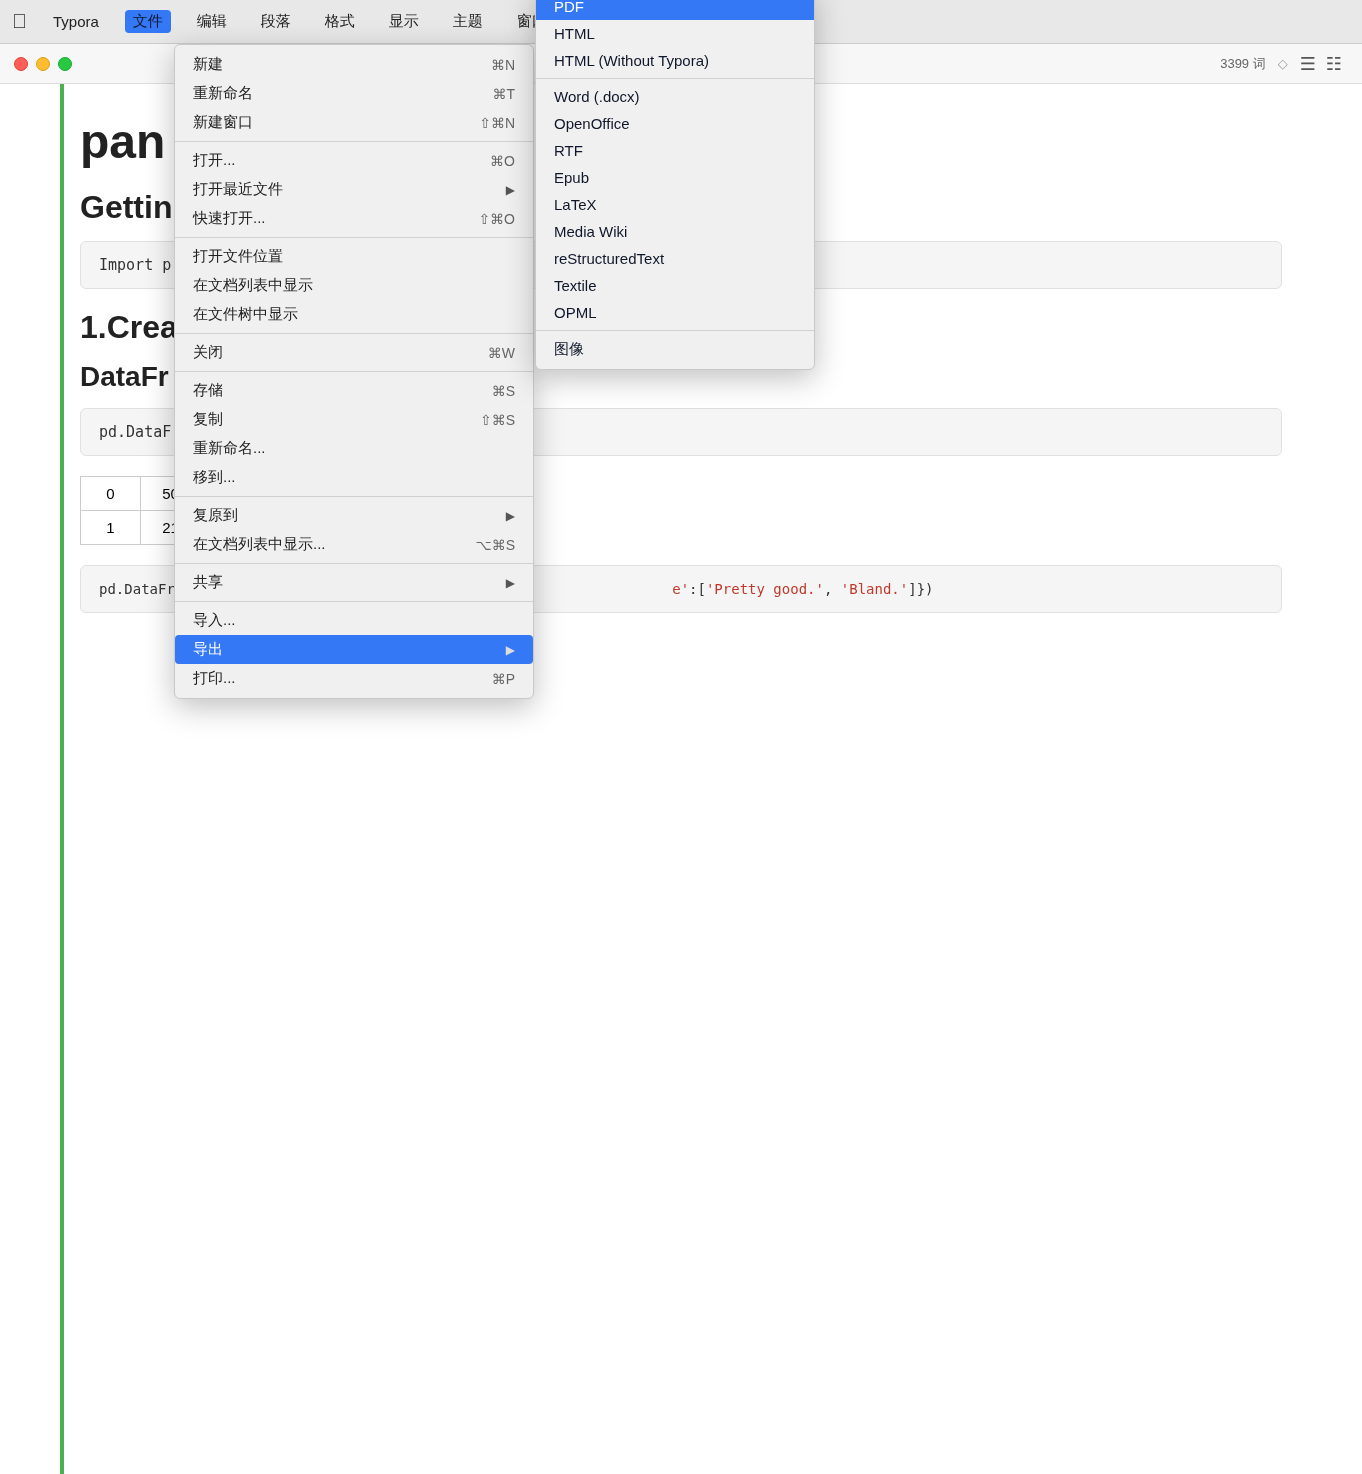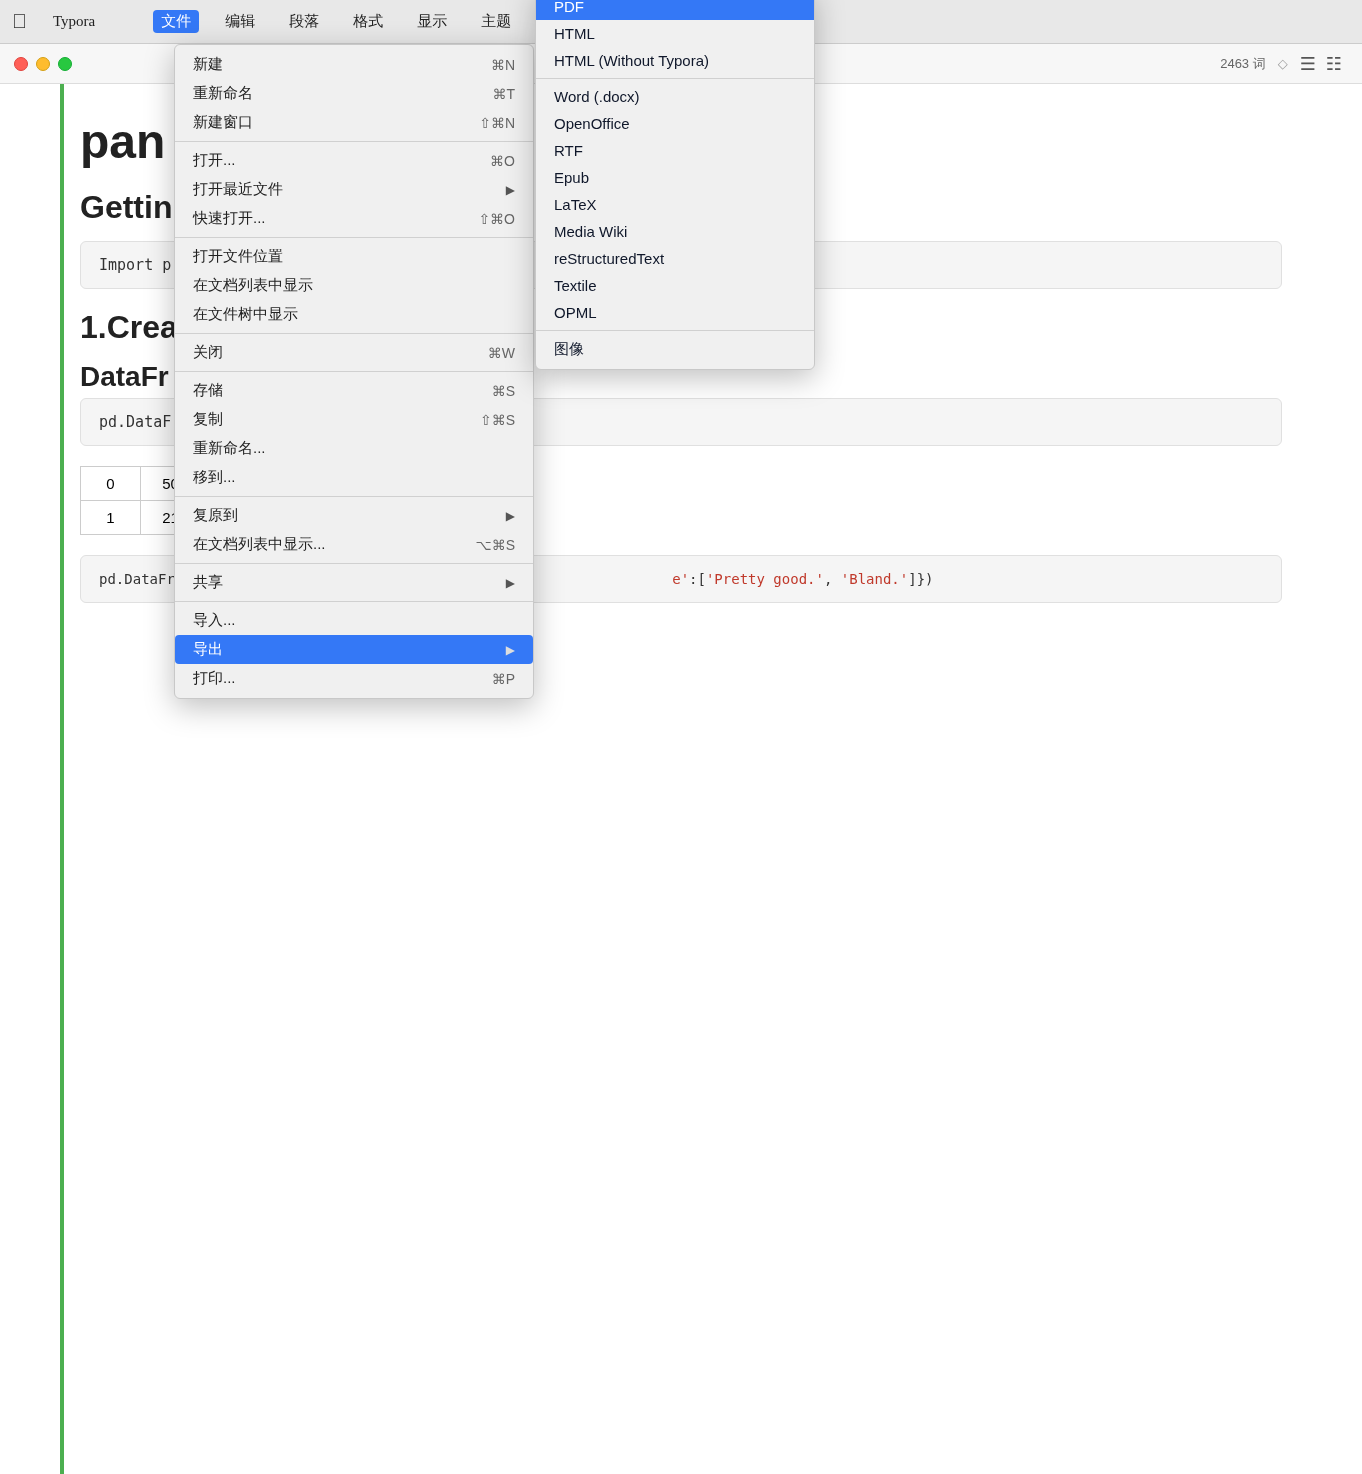--- a/index.html
+++ b/index.html
@@ -32,27 +32,25 @@
       font-size: 20px;
       color: #333;
     }
 
     .menubar-item {
       color: #222;
       font-size: 15px;
       cursor: default;
       padding: 2px 8px;
       border-radius: 4px;
-      font-family: Liberation Serif, serif;
     }
 
     .menubar-item.active {
       background: #3478f6;
-      color: #ffffff;
-      margin-left: 32px;
+      color: #0f172a;
     }
 
     .doc-toolbar {
       position: absolute;
       top: 44px;
       right: 0;
       width: 100%;
       height: 40px;
       background: #f7f7f7;
       display: flex;
@@ -100,21 +98,21 @@
       font-size: 32px;
       font-weight: 700;
       color: #222;
       margin-bottom: 15px;
     }
 
     .doc-h3 {
       font-size: 28px;
       font-weight: 700;
       color: #222;
-      margin-bottom: 5px;
+      margin-bottom: 15px;
     }
 
     .code-block {
       background: #f5f5f5;
       border: 1px solid #e0e0e0;
       border-radius: 6px;
       padding: 14px 18px;
       font-family: "SF Mono", "Menlo", monospace;
       font-size: 15px;
       color: #333;
@@ -287,21 +285,21 @@
 </div>
 
 <div class="traffic-lights">
   <div class="traffic-light tl-red"></div>
   <div class="traffic-light tl-yellow"></div>
   <div class="traffic-light tl-green"></div>
 </div>
 
 <div class="doc-toolbar">
   <span class="doc-filename">data_analysis</span>
-  <span class="doc-wordcount">2463 词</span>
+  <span class="doc-wordcount">3399 词</span>
   <span style="color:#999;font-size:13px;">◇</span>
   <div class="doc-icons">
     <span style="font-size:18px;color:#555;">☰</span>
     <span style="font-size:18px;color:#555;">☷</span>
   </div>
 </div>
 
 <div class="doc-content">
 
   <div style="position:absolute;left:60px;top:0;bottom:0;width:4px;background:#4caf50;"></div>

